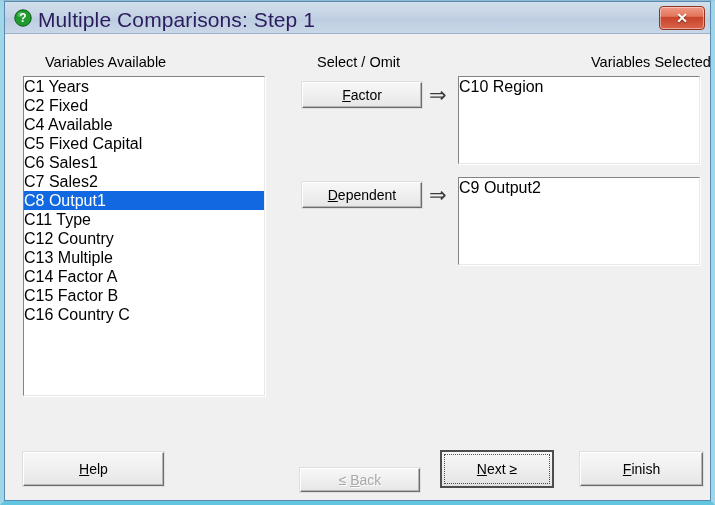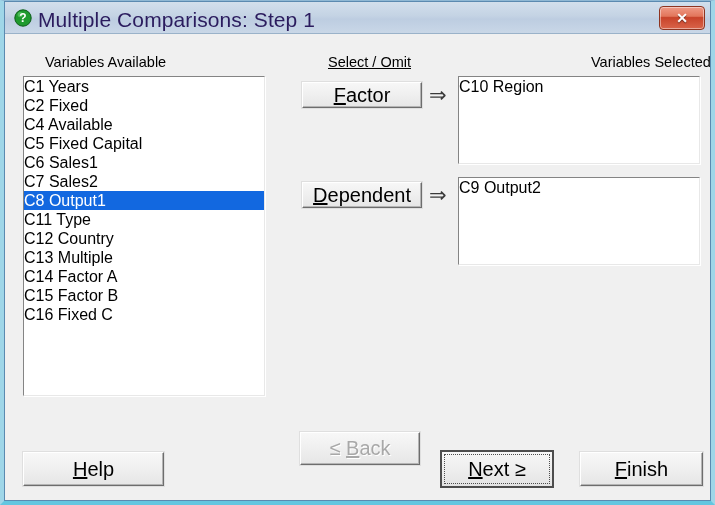--- a/index.html
+++ b/index.html
@@ -133,21 +133,21 @@
   
   .btn {
     position: absolute;
     box-sizing: border-box;
     background: linear-gradient(180deg, #f7f7f7 0%, #efefef 50%, #e6e6e6 100%);
     border-top: 1px solid #ffffff;
     border-left: 1px solid #ffffff;
     border-right: 1px solid #6d6d6d;
     border-bottom: 1px solid #6d6d6d;
     box-shadow: inset -1px -1px 0 0 #b4b4b4, 0 0 0 1px #dfdfdf;
-    font-size: 20px;
+    font-size: 14px;
     color: #000000;
     display: flex;
     align-items: center;
     justify-content: center;
     cursor: pointer;
     font-family: "Liberation Sans", sans-serif;
   }
   .btn.disabled {
     color: #a8a8a8;
     text-shadow: 1px 1px 0 #ffffff;
@@ -174,26 +174,26 @@
     font-size: 21px;
     line-height: 1;
     color: #3a3a3a;
     user-select: none;
   }
   #arrow-factor    { left: 424px; top: 50px; }
   #arrow-dependent { left: 424px; top: 150px; }
 
   #btn-help   { left: 18px;  top: 418px; width: 141px; height: 34px; }
   #btn-cancel { left: 155px; top: 418px; width: 120px; height: 34px; }
-  #btn-back   { left: 295px; top: 398px; width: 120px; height: 33px; }
+  #btn-back   { left: 295px; top: 434px; width: 120px; height: 24px; }
   #btn-next   { left: 435px; top: 416px; width: 114px; height: 38px; align-items: center; }
   #btn-finish { left: 575px; top: 418px; width: 123px; height: 34px; }
 
   #label-vars-available { left: 19px;  top: 20px; margin-left: 21px; }
-  #label-select-omit    { left: 323px; top: 20px; text-decoration: underline; }
+  #label-select-omit    { left: 312px; top: 20px; }
   #label-vars-selected  { left: 586px; top: 20px; }
 </style>
 </head>
 <body>
 
 <div class="window">
   <div class="window-inner">
 
     <div class="titlebar">
       <span class="title-icon">
@@ -222,21 +222,21 @@
             <div class="li">C4 Available</div>
             <div class="li">C5 Fixed Capital</div>
             <div class="li">C6 Sales1</div>
             <div class="li">C7 Sales2</div>
             <div class="li selected">C8 Output1</div>
             <div class="li">C11 Type</div>
             <div class="li">C12 Country</div>
             <div class="li">C13 Multiple</div>
             <div class="li">C14 Factor A</div>
             <div class="li">C15 Factor B</div>
-            <div class="li">C16 Fixed C</div>
+            <div class="li">C16 Country C</div>
           </div>
       </div>
 
       <div class="btn" id="btn-factor">
         <span><span class="u">F</span><span>actor</span></span>
       </div>
       <span class="arrow" id="arrow-factor">⇒</span>
 
       <div class="listbox" id="factor-box">
         <div id="factor-items">

